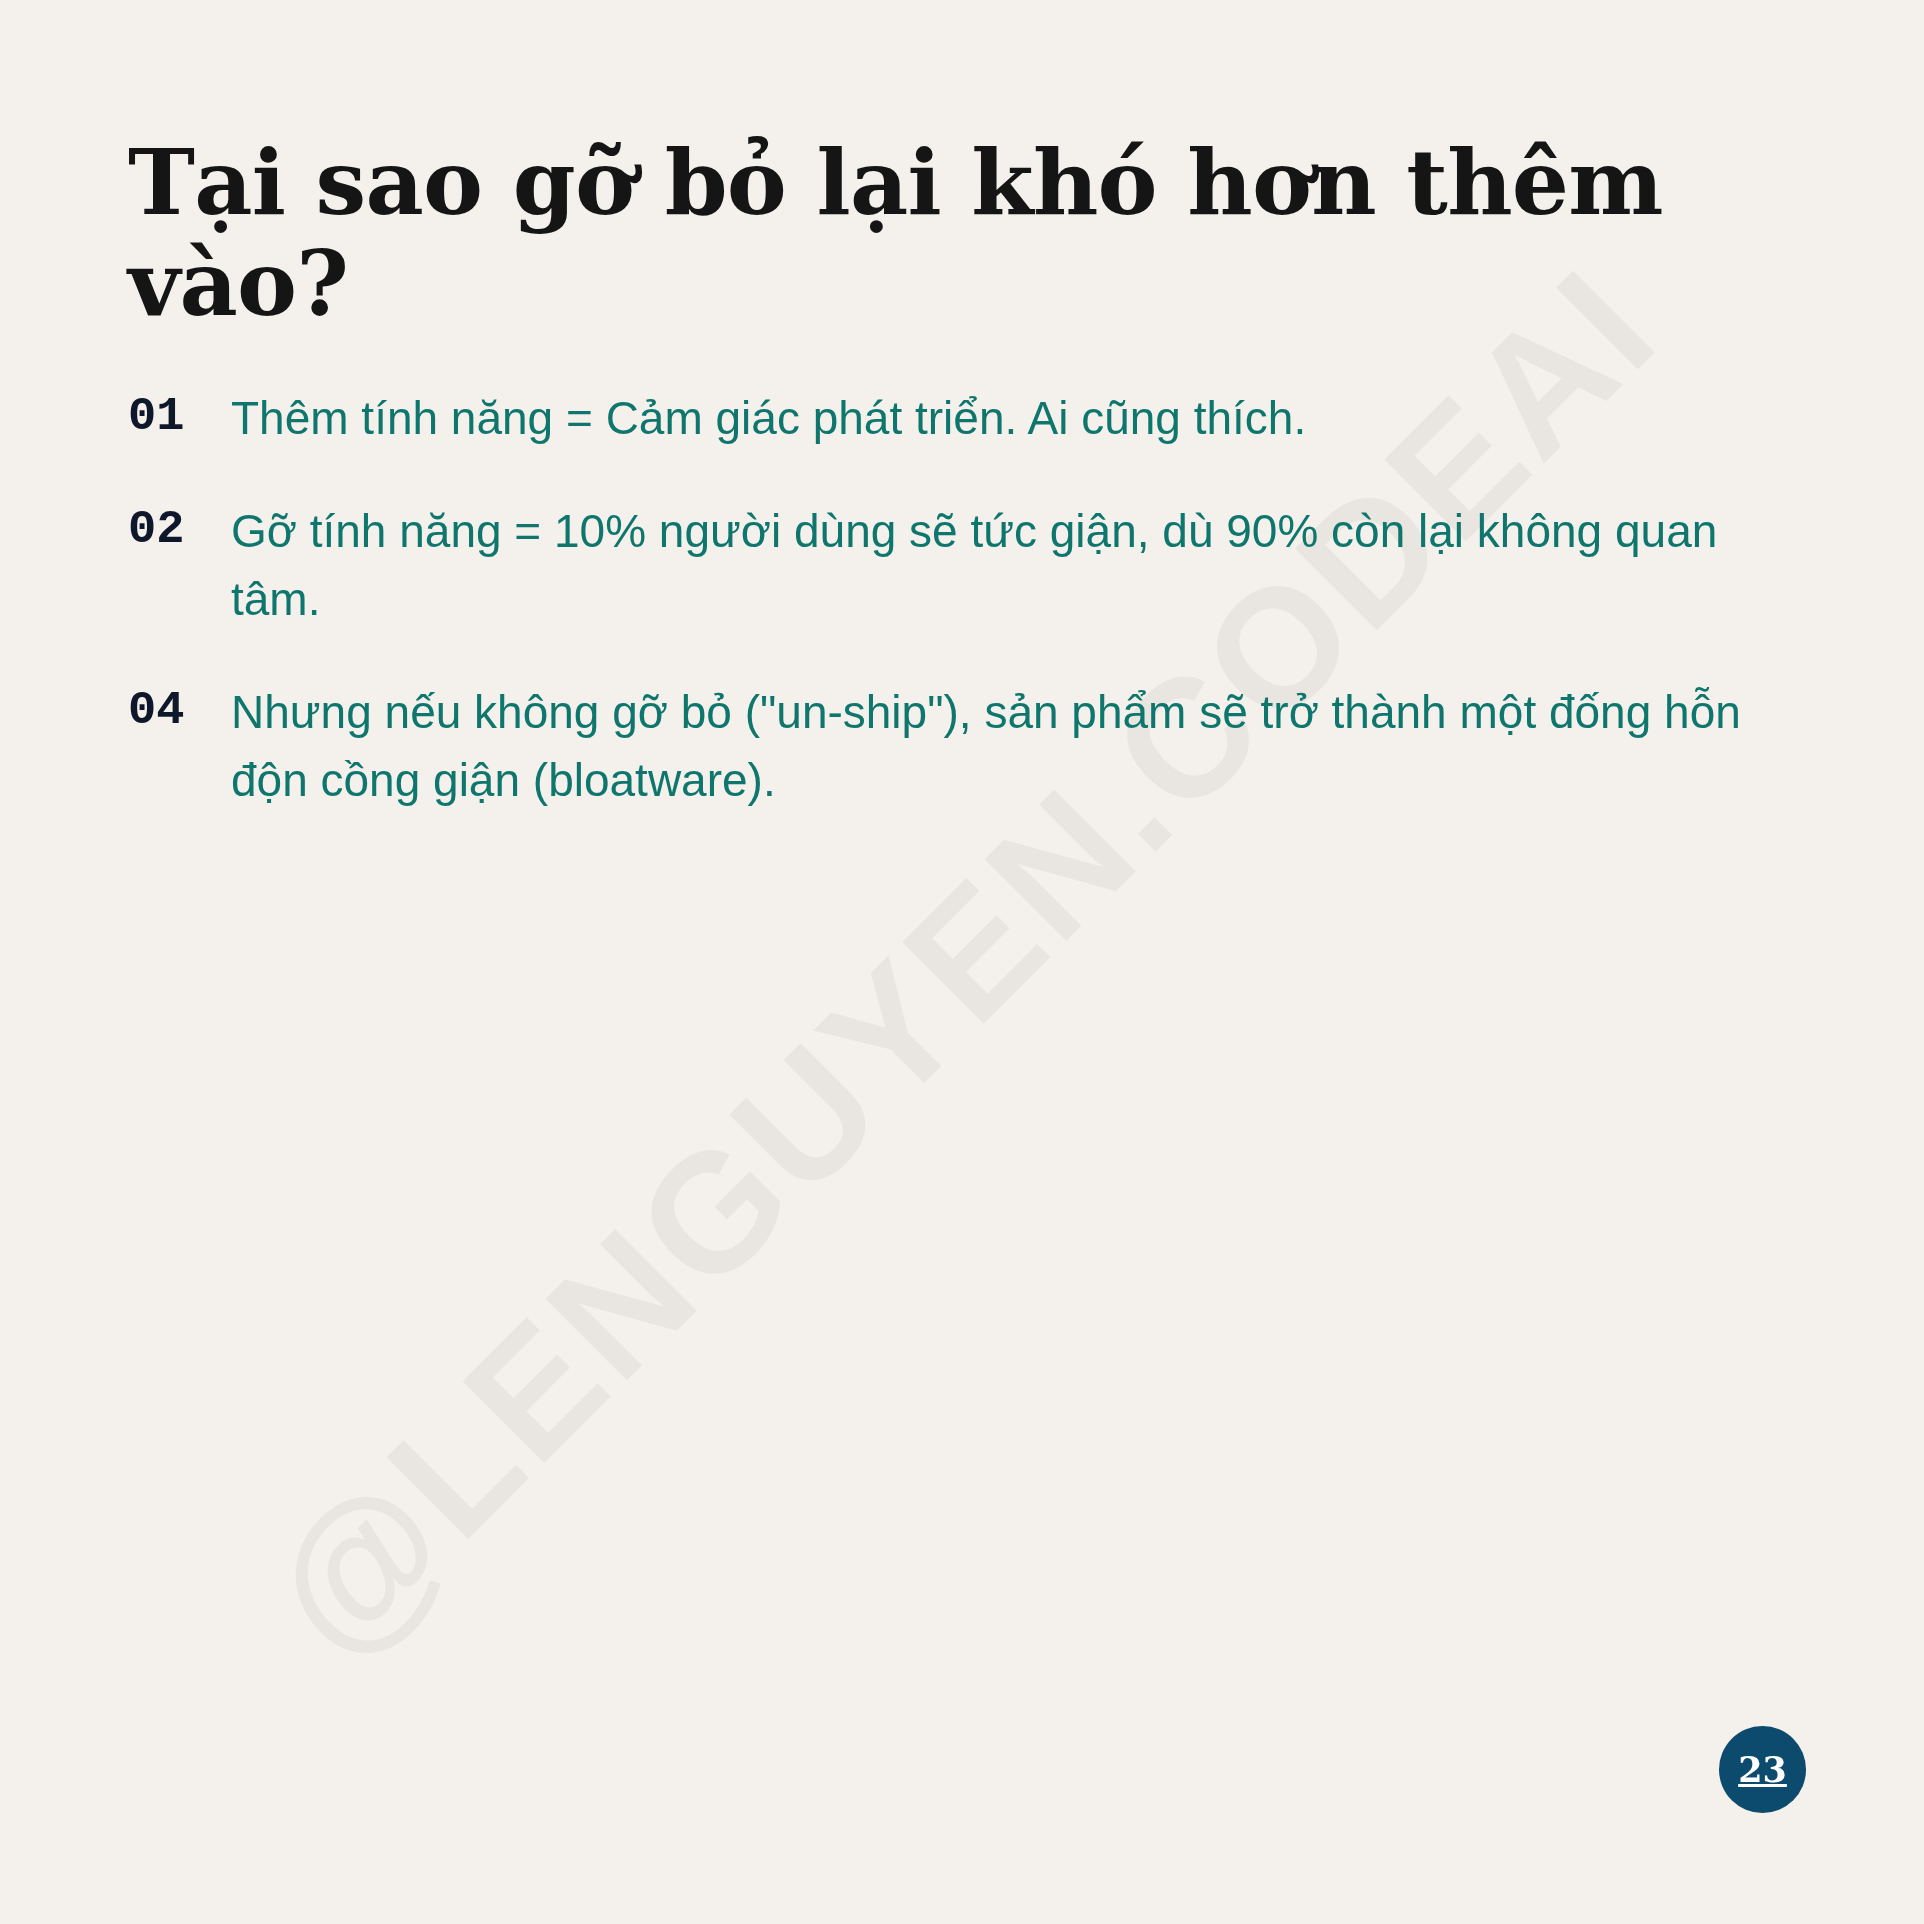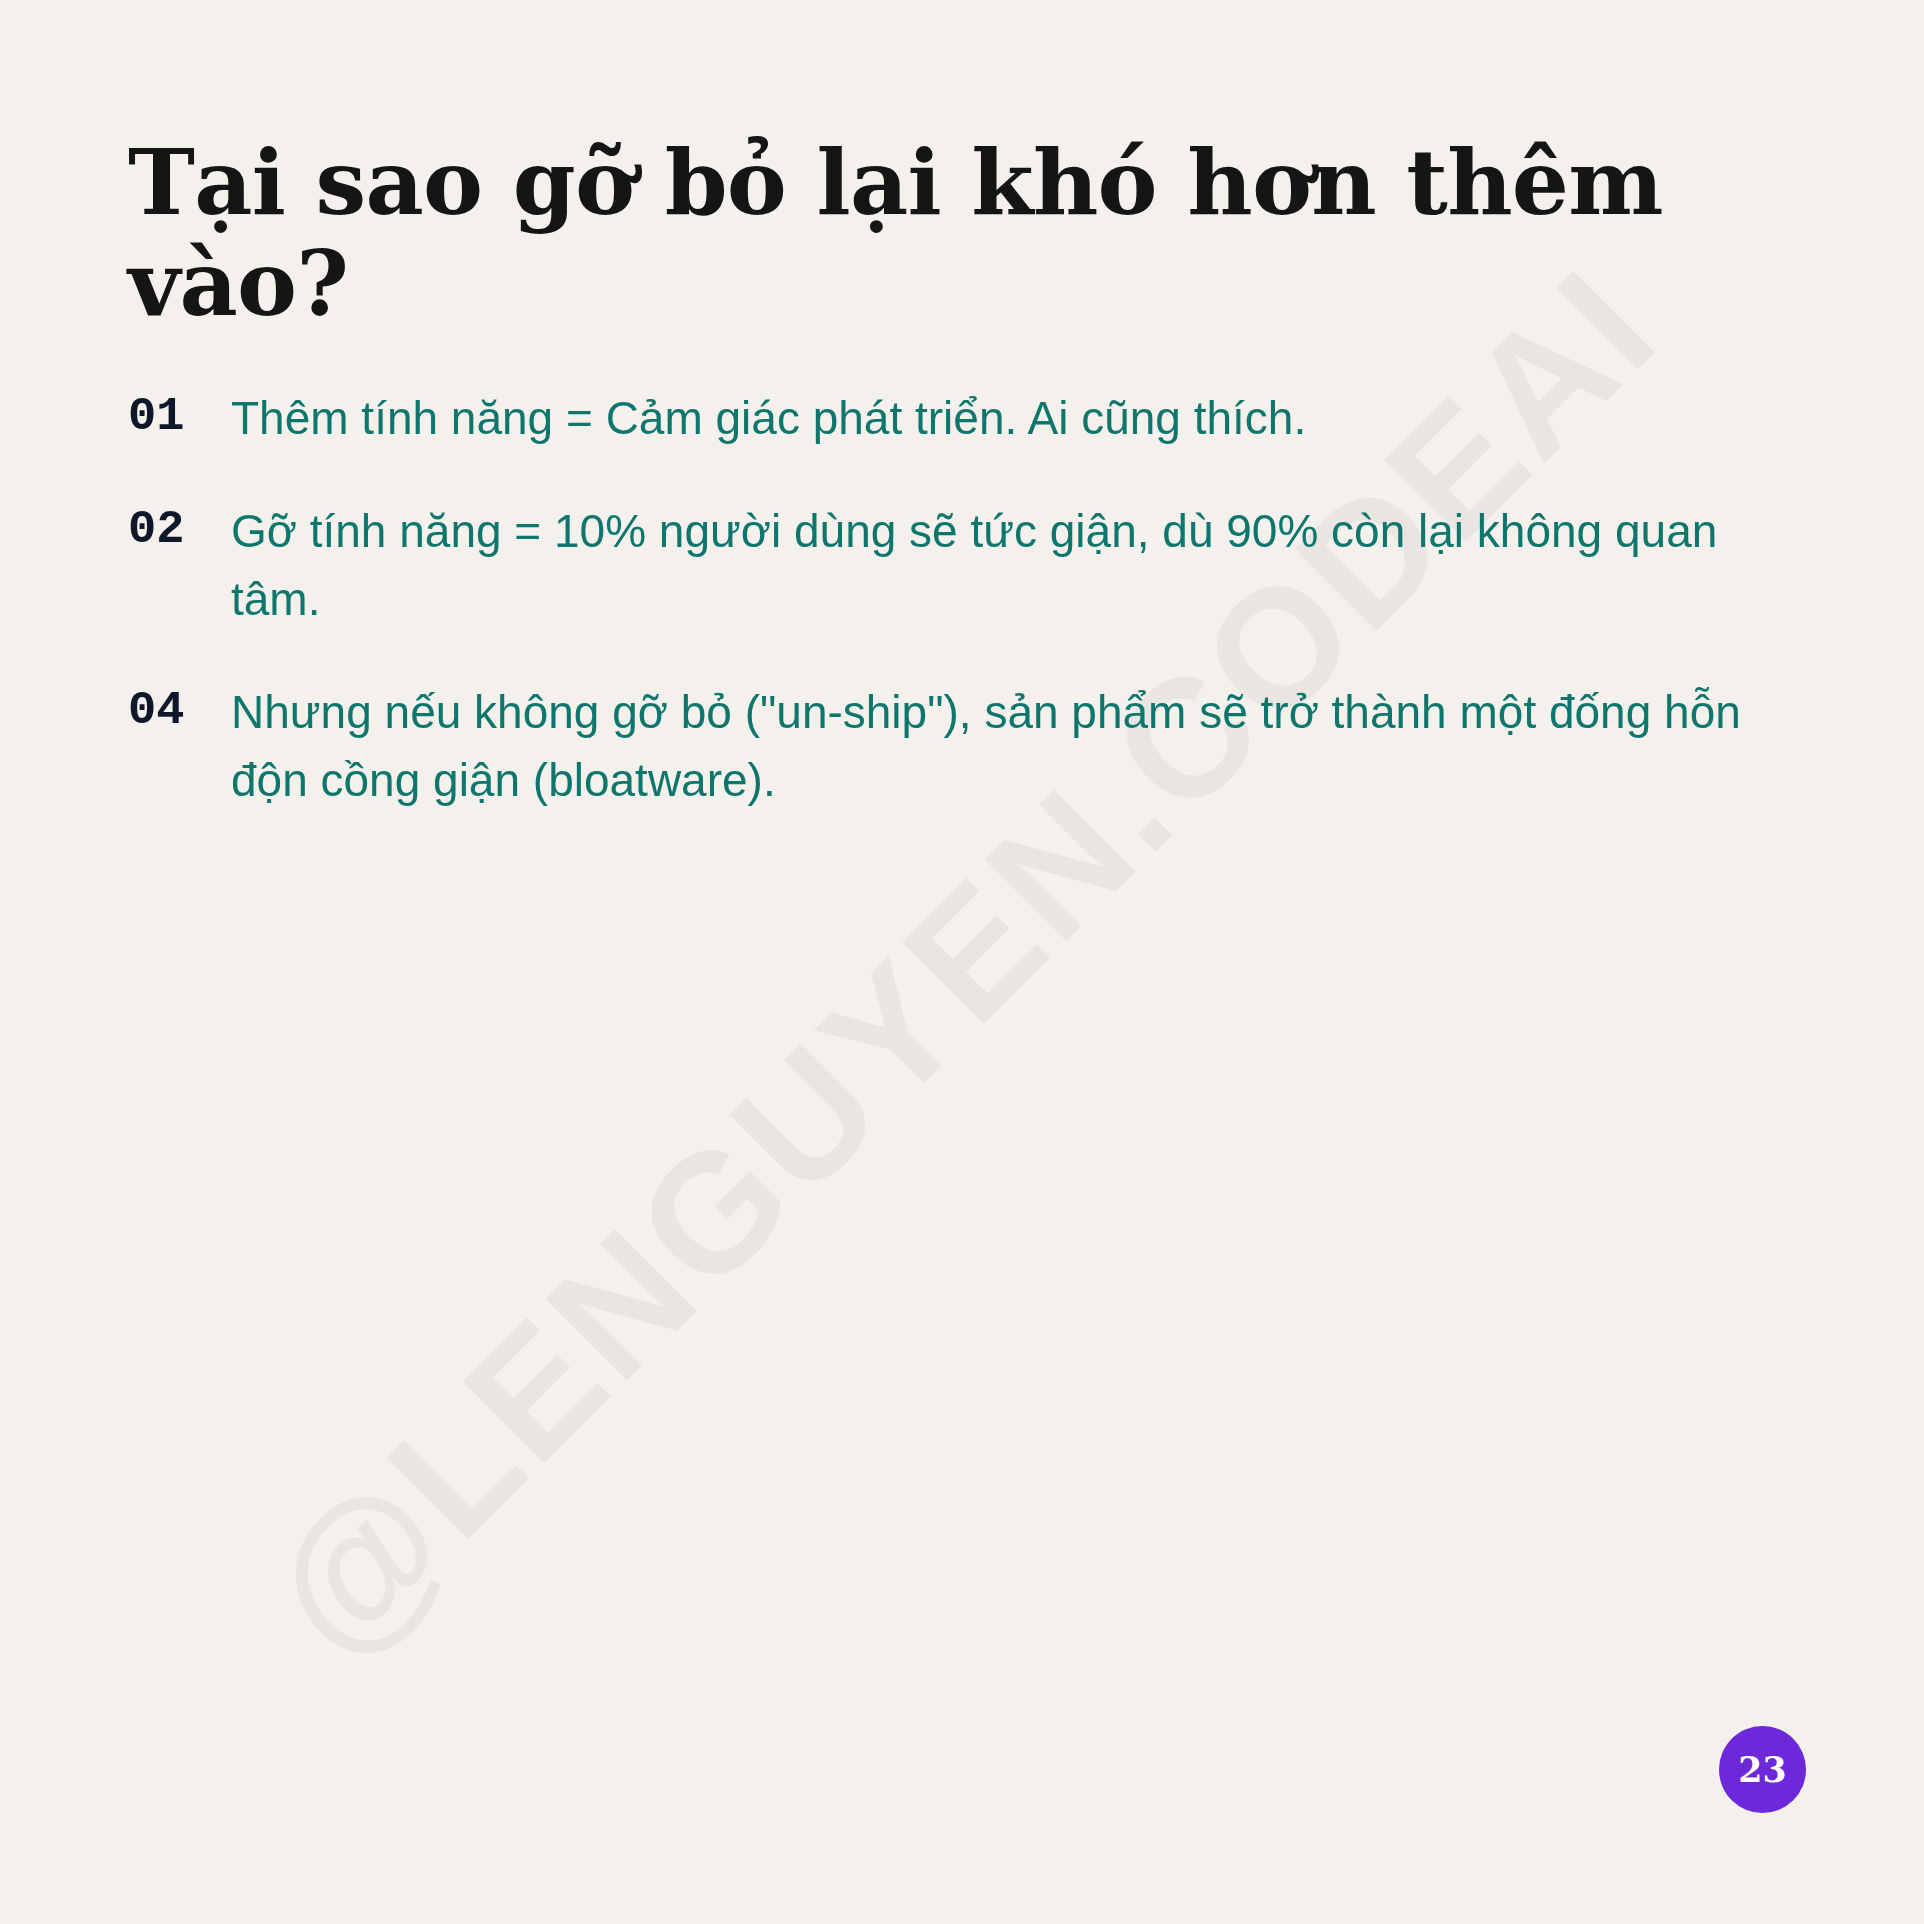--- a/index.html
+++ b/index.html
@@ -89,29 +89,30 @@
     max-width: 1548px;
   }
 
   .page-badge {
     position: absolute;
     right: 119px;
     bottom: 112px;
     width: 87px;
     height: 87px;
     border-radius: 50%;
-    background: #6d28d9;
+    background: #0c4a6e;
     color: #ffffff;
     display: flex;
     align-items: center;
     justify-content: center;
     font-family: "DejaVu Serif", serif;
     font-weight: 700;
     font-size: 35px;
     z-index: 3;
+    text-decoration: underline;
   }
 </style>
 </head>
 <body>
 
 <div class="slide">
 
   <div class="watermark">@LENGUYEN.CODEAI</div>
 
   <div class="content">

